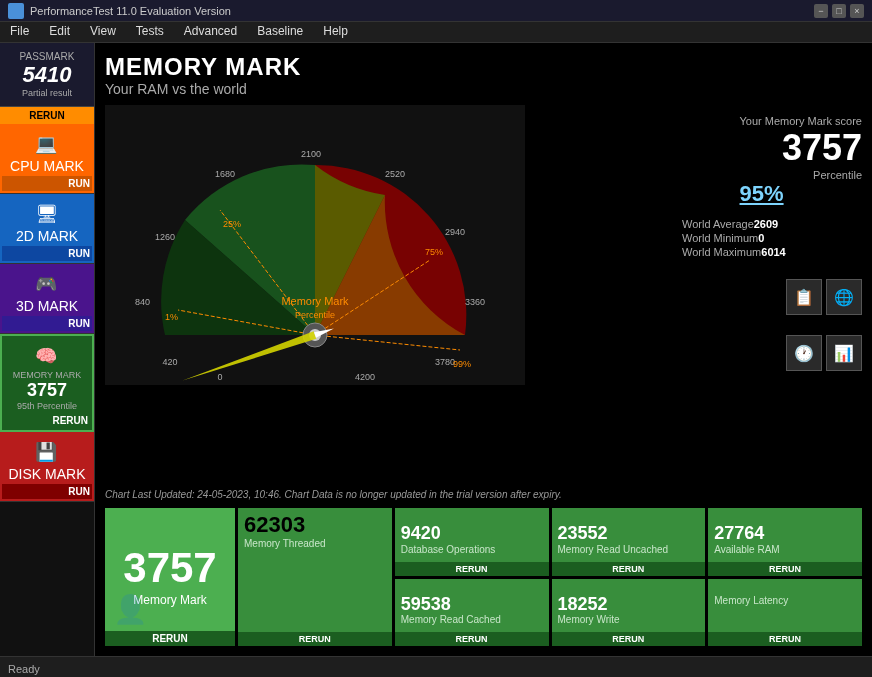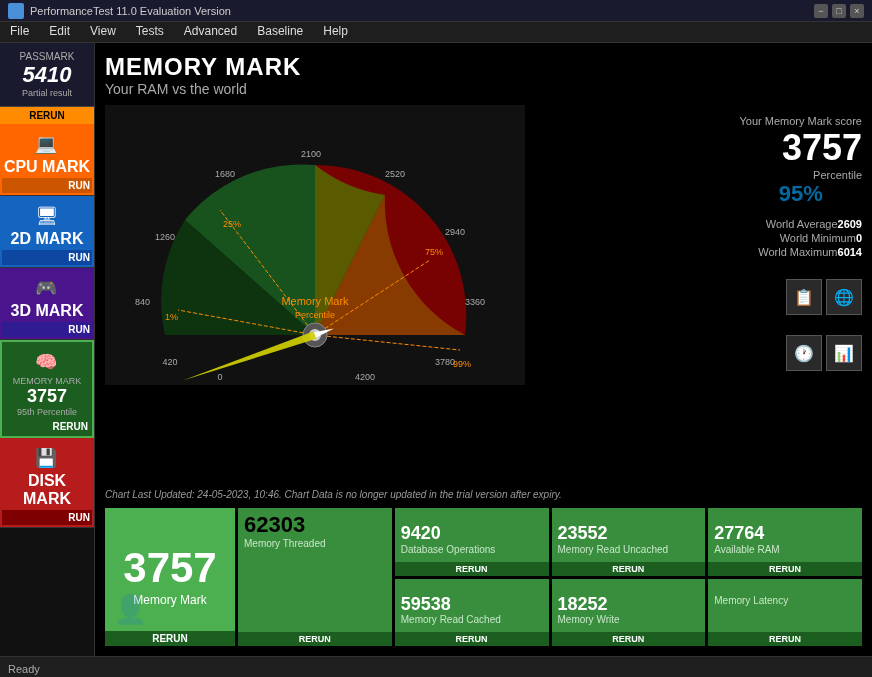--- a/index.html
+++ b/index.html
@@ -74,22 +74,22 @@
       padding: 6px 2px 2px;
       border-bottom: 1px solid #333;
       cursor: pointer;
     }
     .sidebar-item .item-icon {
       width: 36px; height: 28px;
       display: flex; align-items: center; justify-content: center;
       font-size: 18px;
     }
     .sidebar-item .item-label {
-      font-size: 16px;
-      font-weight: bold;
+      font-size: 14px;
+      font-weight: normal;
       text-align: center;
     }
     .sidebar-item .item-action {
       width: 100%;
       text-align: right;
       padding: 2px;
       font-size: 10px;
       font-weight: bold;
       margin-top: 2px;
     }
@@ -160,31 +160,32 @@
       text-align: right;
     }
     .right-panel .percentile-label {
       font-size: 11px;
       color: #aaa;
       text-align: right;
     }
     .right-panel .percentile-value {
       font-size: 22px;
       font-weight: bold;
-      color: #0369a1;
-      text-align: center;
+      color: #7dd3fc;
+      text-align: left;
+      text-decoration: underline;
     }
     .right-panel .stats-table {
       margin-top: 10px;
       text-align: right;
       width: 100%;
     }
     .right-panel .stat-row {
       display: flex;
-      justify-content: flex-end;
+      justify-content: flex-start;
       font-size: 11px;
       padding: 1px 0;
     }
     .right-panel .stat-label { color: #aaa; }
     .right-panel .stat-val { color: #fff; font-weight: bold; }
     .right-icon-btn {
       width: 36px; height: 36px;
       background: #2a2a2a;
       border: 1px solid #555;
       display: flex; align-items: center; justify-content: center;

